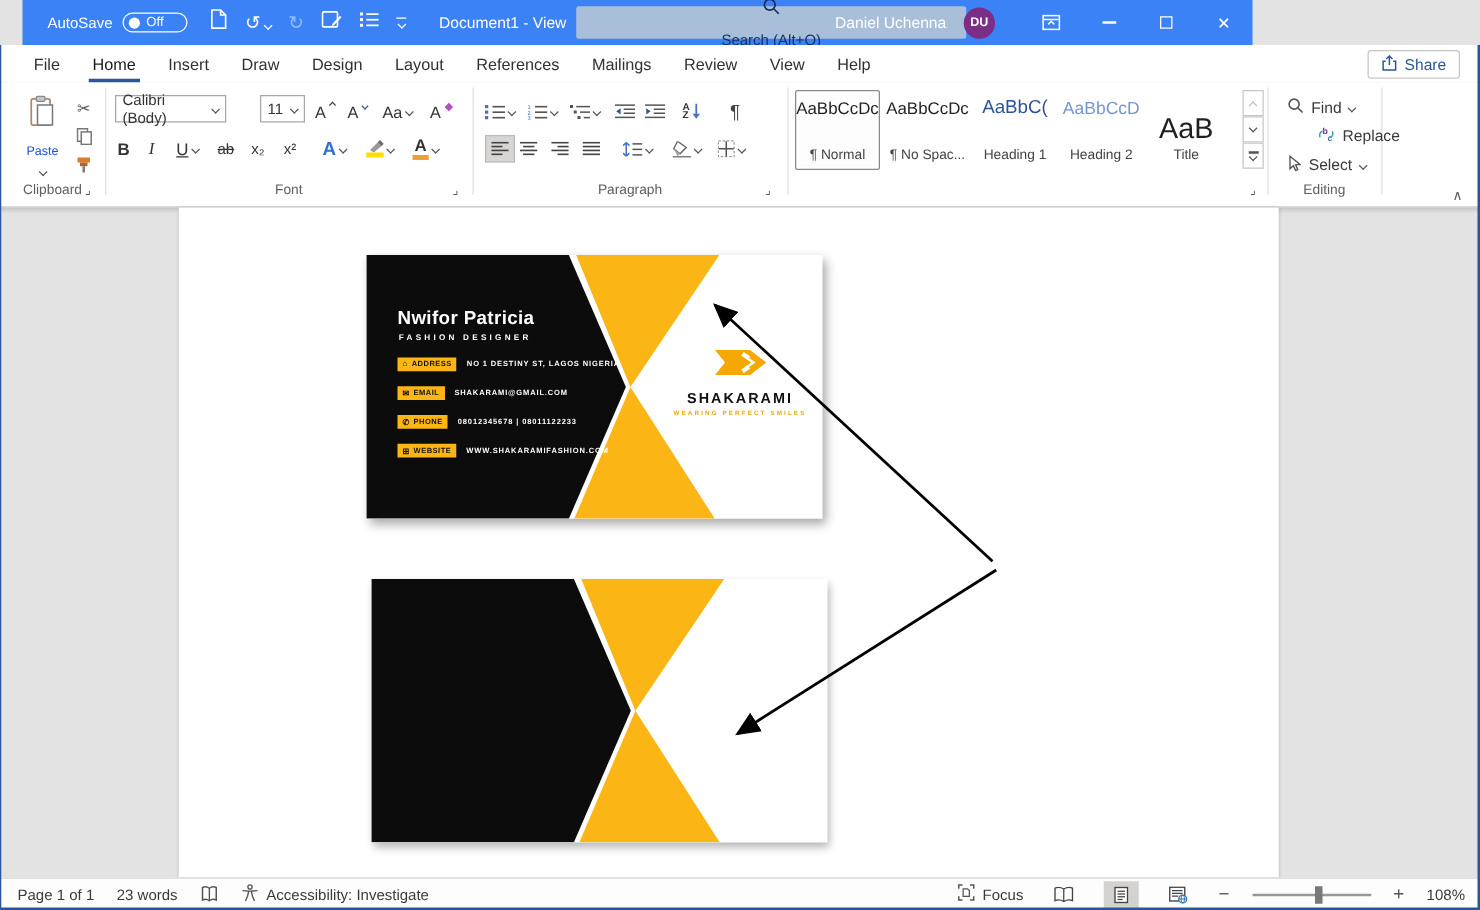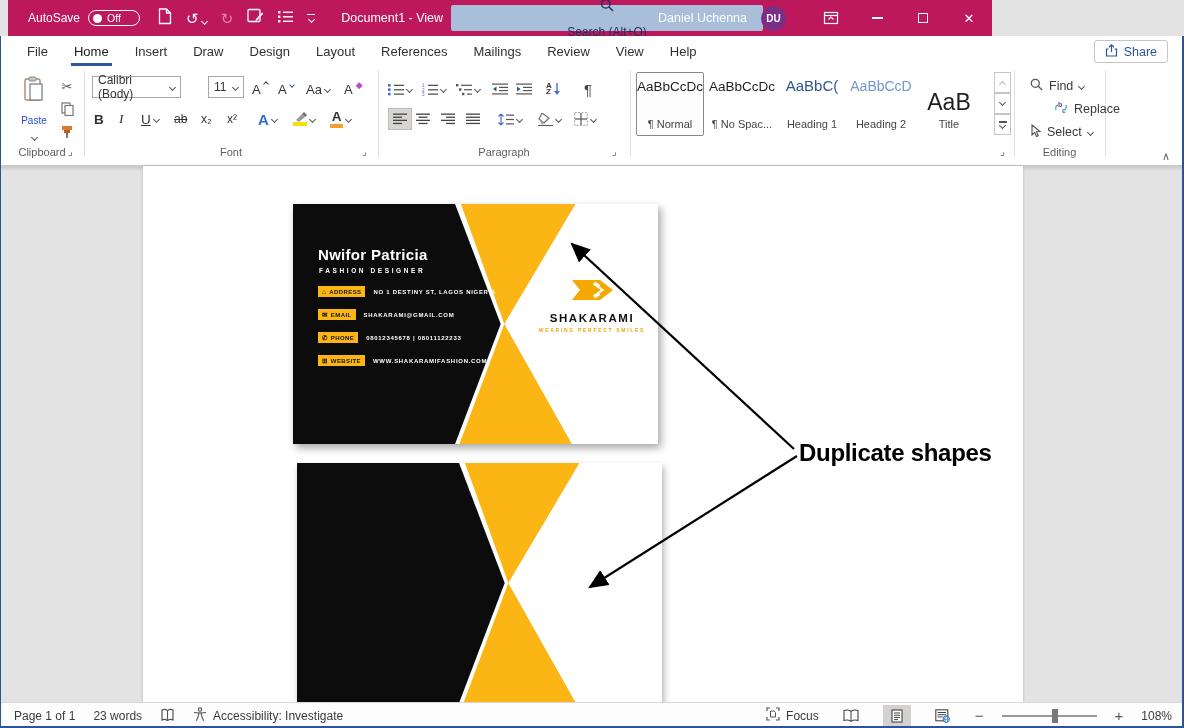--- a/index.html
+++ b/index.html
@@ -1,20 +1,20 @@
 <!DOCTYPE html>
 <html><head>
 <meta charset="utf-8">
 <style>
   * { margin:0; padding:0; box-sizing:border-box; }
   html,body { width:1184px; height:728px; }
   body { font-family:"Liberation Sans", sans-serif; background:#e3e3e3; position:relative; overflow:hidden; }
 
   
-  .titlebar { position:absolute; left:8px; top:0; width:984px; height:36px; background:#be185d; color:#fff; }
+  .titlebar { position:absolute; left:18px; top:0; width:984px; height:36px; background:#3b82f6; color:#fff; }
   .titlebar .row { display:flex; align-items:center; height:36px; padding-left:20px; }
   .autosave-label { font-size:12px; margin-right:8px; }
   .toggle { width:52px; height:16px; border:1px solid #fff; border-radius:9px; display:flex; align-items:center; padding:0 4px; gap:5px; cursor:default; }
   .toggle .knob { width:9px; height:9px; background:#fff; border-radius:50%; }
   .toggle .state { font-size:10.5px; color:#fff; }
   .qat { display:flex; align-items:center; gap:14px; margin-left:18px; }
   .qat .g { font-size:15px; line-height:1; color:#fff; }
   .qat .dim { opacity:.45; }
   .chev { width:5px; height:5px; border-right:1.3px solid currentColor; border-bottom:1.3px solid currentColor; transform:rotate(45deg); display:inline-block; }
   .chev.up { transform:rotate(-135deg); }
@@ -54,21 +54,21 @@
   .style-prev { font-size:13.5px; color:#1f1f1f; margin-bottom:24px; white-space:nowrap; }
   .style-name { font-size:11px; color:#444; white-space:nowrap; }
   .sc-btn { position:absolute; width:17px; height:21px; border:1px solid #c8c6c4; background:#fff; display:flex; align-items:center; justify-content:center; cursor:pointer; color:#555; }
   .edit-item { position:absolute; display:flex; align-items:center; gap:6px; font-size:12.5px; color:#3b3a39; cursor:pointer; height:20px; }
   .collapse-chev { position:absolute; right:14px; top:84px; color:#605e5c; font-size:11px; cursor:pointer; }
 
   
   .canvas { position:absolute; left:0; top:166px; width:1184px; height:536px; background:#e3e3e3; }
   .canvas::before { content:""; position:absolute; left:0; top:0; width:100%; height:5px; background:linear-gradient(#c6c6c6, rgba(227,227,227,0)); }
   .page { position:absolute; left:143px; top:0; width:880px; height:536px; background:#fff; box-shadow:0 0 3px rgba(0,0,0,.2); }
-  .bizcard { position:absolute; width:365px; height:240px; background:#fff;text-decoration:underline; }
+  .bizcard { position:absolute; width:365px; height:211px; background:#fff;text-decoration:underline; }
   .bizcard.c1 { left:293px; top:38px; box-shadow:3px 4px 8px rgba(0,0,0,.35); }
   .bizcard.c2 { left:297px; top:297px; box-shadow:2px 4px 7px rgba(0,0,0,.3); }
   .bc-layer { position:absolute; inset:0; }
   .bc-tri-top { background:#FBB615; clip-path:polygon(46% 0, 77.4% 0, 57.9% 50%); }
   .bc-tri-bot { background:#FBB615; clip-path:polygon(45.6% 100%, 76.4% 100%, 57.9% 50%); }
   .bc-black { background:#0c0c0c; clip-path:polygon(0 0, 44.4% 0, 56.9% 50%, 44.4% 100%, 0 100%); }
   .bc-name { position:absolute; left:25px; top:42px; color:#fff; font-size:15px; font-weight:bold; letter-spacing:.3px; }
   .bc-role { position:absolute; left:26px; top:63px; color:#fff; font-size:6.5px; font-weight:bold; letter-spacing:2.6px; }
   .bc-row { position:absolute; left:25px; display:flex; align-items:center; gap:8px; }
   .chip { background:#FBB615; color:#111; font-size:6px; font-weight:bold; height:11px; display:flex; align-items:center; gap:3px; padding:0 4px; letter-spacing:.4px; }
@@ -553,21 +553,20 @@
   <svg class="arrows" viewBox="0 0 1184 536">
     <defs>
       <marker id="ah" markerWidth="10" markerHeight="8" refX="8" refY="4" orient="auto">
         <path d="M0,0 L9,4 L0,8 Z" fill="#000"></path>
       </marker>
     </defs>
     <line x1="794" y1="283" x2="572" y2="78" stroke="#000" stroke-width="2.2" marker-end="url(#ah)"></line>
     <line x1="797" y1="290" x2="590" y2="421" stroke="#000" stroke-width="2.2" marker-end="url(#ah)"></line>
   </svg>
 
-  <div class="annotation">Duplicate shapes</div>
 </div>
 
 <div class="statusbar">
   <div class="sb-left">
     <span class="sb-item">Page 1 of 1</span>
     <span class="sb-item">23 words</span>
     <span class="sb-item">
       <svg width="15" height="15" viewBox="0 0 15 15">
           <path d="M2 2 C4 1 6 1.4 7.5 2.6 C9 1.4 11 1 13 2 L13 12 C11 11 9 11.4 7.5 12.6 C6 11.4 4 11 2 12 Z" fill="none" stroke="#555" stroke-width="1.2"></path>
           <line x1="7.5" y1="2.6" x2="7.5" y2="12.6" stroke="#555" stroke-width="1.1"></line>

